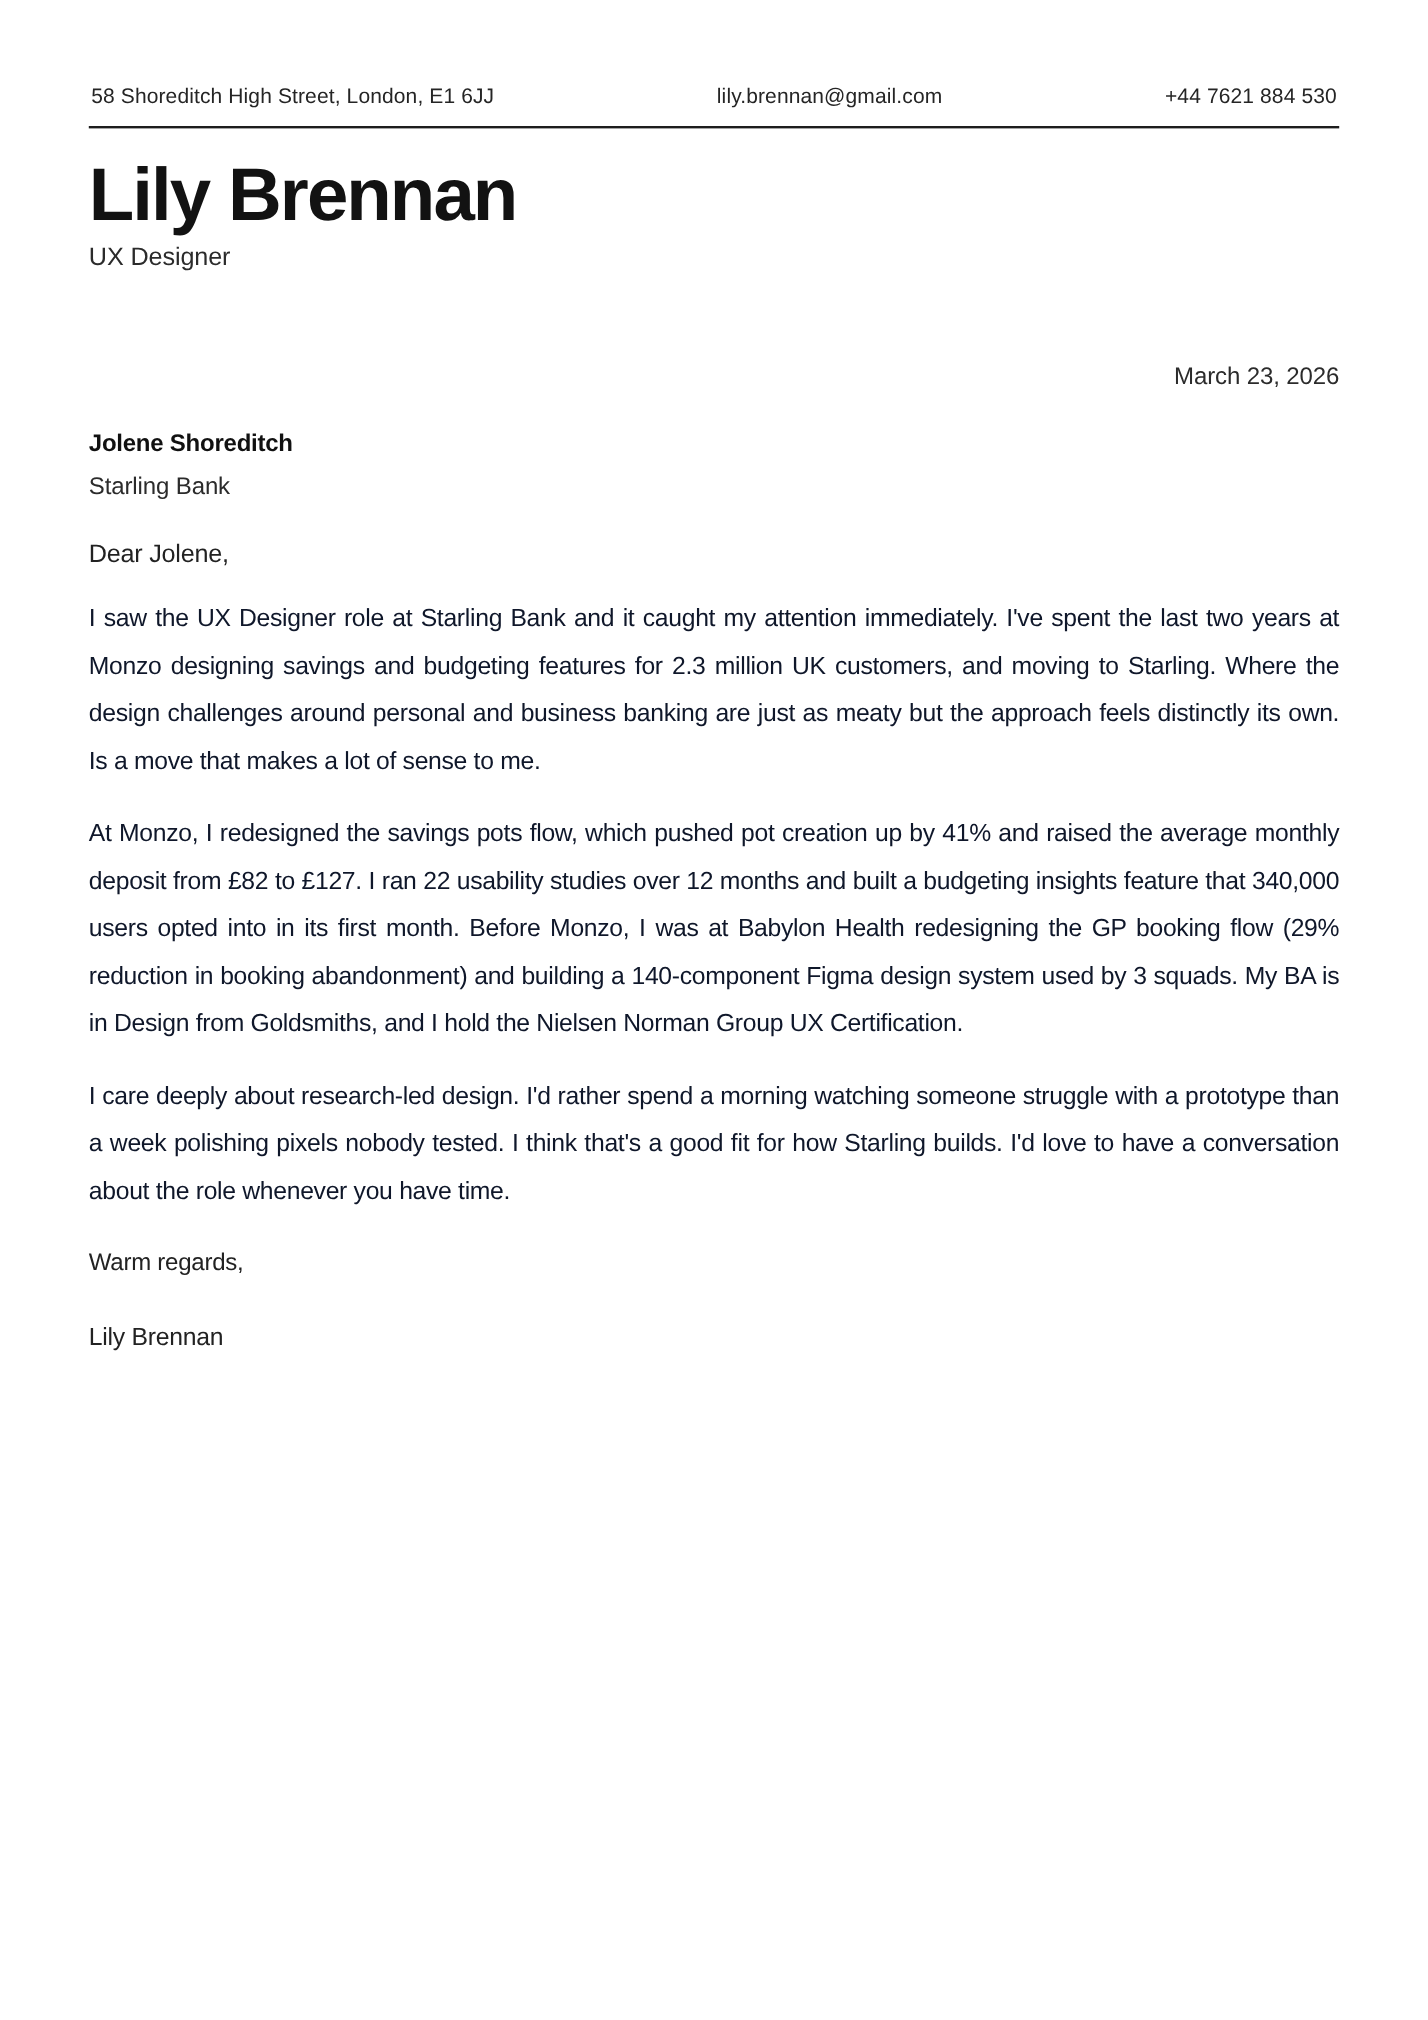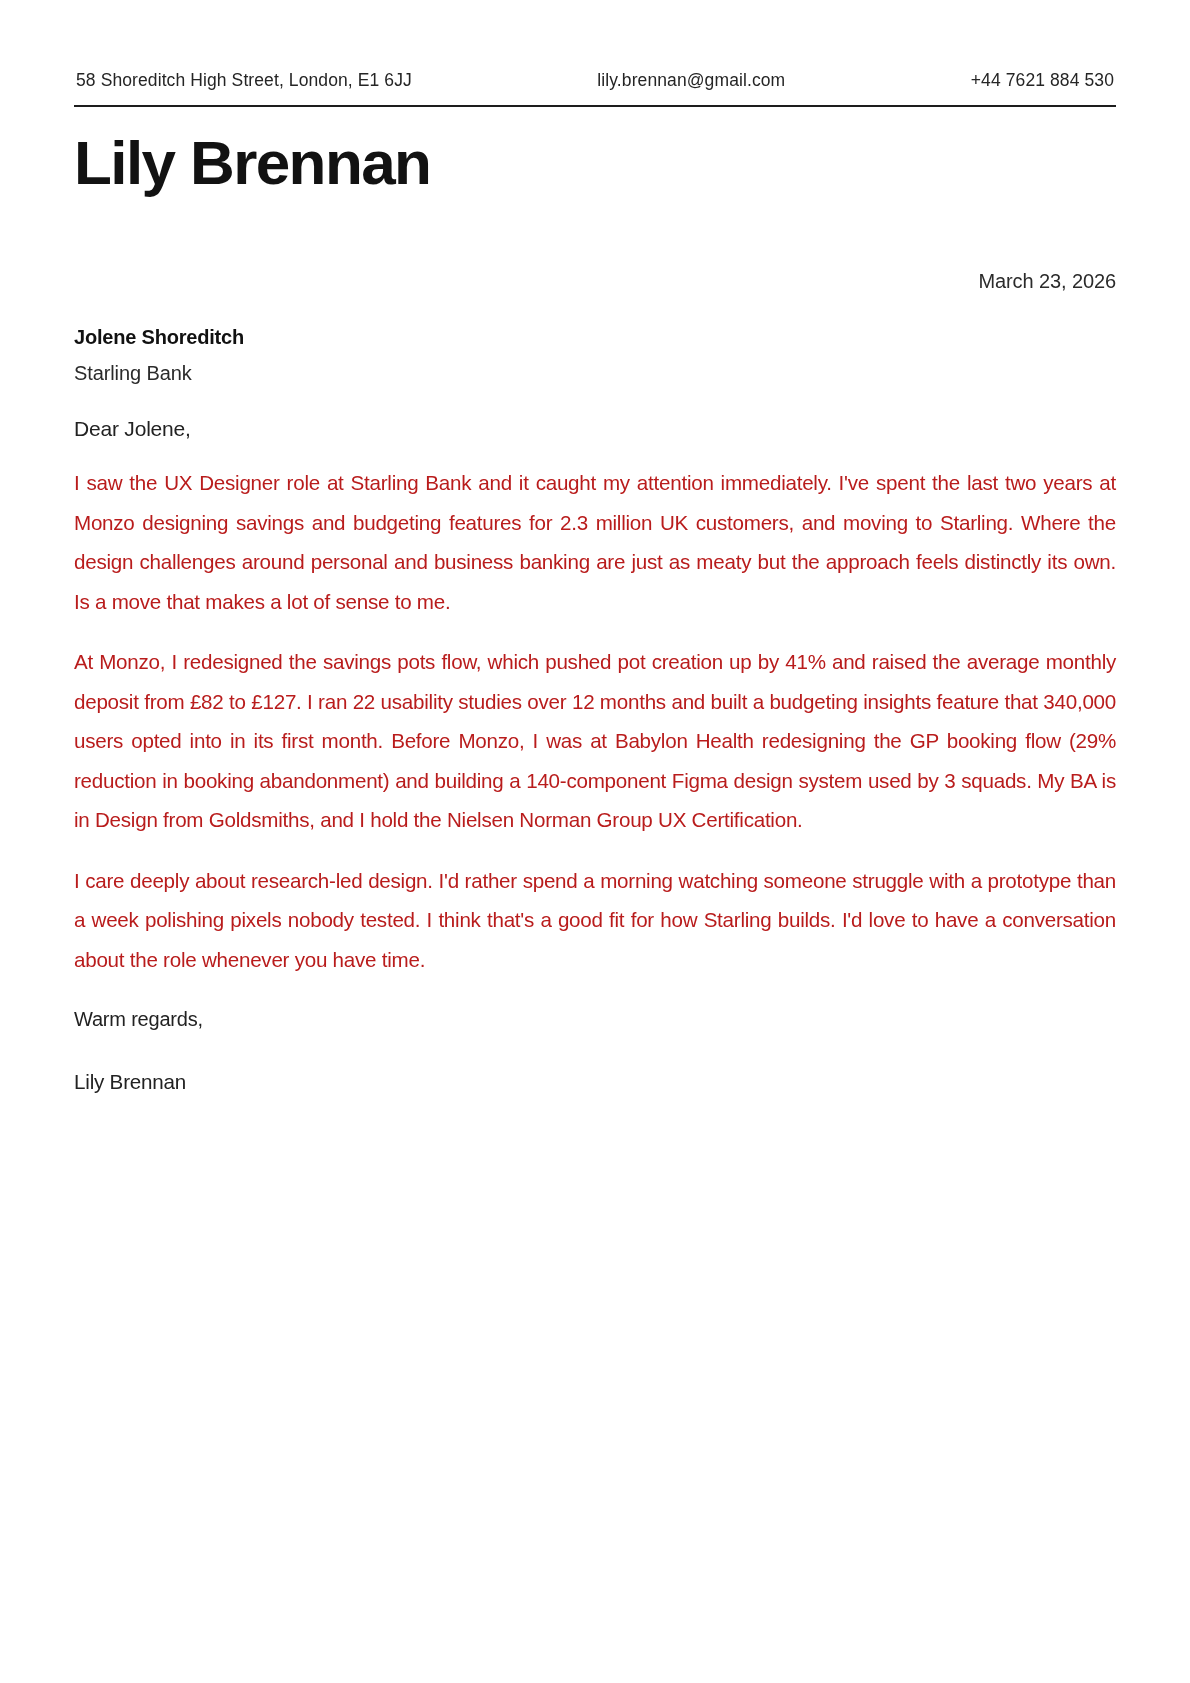--- a/index.html
+++ b/index.html
@@ -87,21 +87,21 @@
   .salutation {
     font-size: 21px;
     letter-spacing: -0.2px;
     color: #222222;
     margin: 0 0 22px 0;
   }
   .body-paragraph {
     font-size: 20.6px;
     line-height: 39.5px;
     letter-spacing: -0.25px;
-    color: #b91c1c;
+    color: #0f172a;
     margin: 0 0 21px 0;
     text-align: justify;
     text-justify: inter-word;
   }
   .closing-line {
     font-size: 20px;
     line-height: 39.5px;
     letter-spacing: -0.2px;
     color: #222222;
     margin: 0 0 22px 0;
@@ -120,20 +120,21 @@
 <div class="page">
 
   <div class="contact-bar">
     <span class="addr">58 Shoreditch High Street, London, E1 6JJ</span>
     <span class="email">lily.brennan@gmail.com</span>
     <span class="phone">+44 7621 884 530</span>
   </div>
 
   <div class="name-block">
     <h1 class="applicant-name">Lily Brennan</h1>
+    <div class="applicant-title">UX Designer</div>
   </div>
 
   <div class="letter-date">March 23, 2026</div>
 
   <div class="recipient">
     <div class="recipient-name">Jolene Shoreditch</div>
     <div class="recipient-company">Starling Bank</div>
   </div>
 
   <div class="letter-body">

